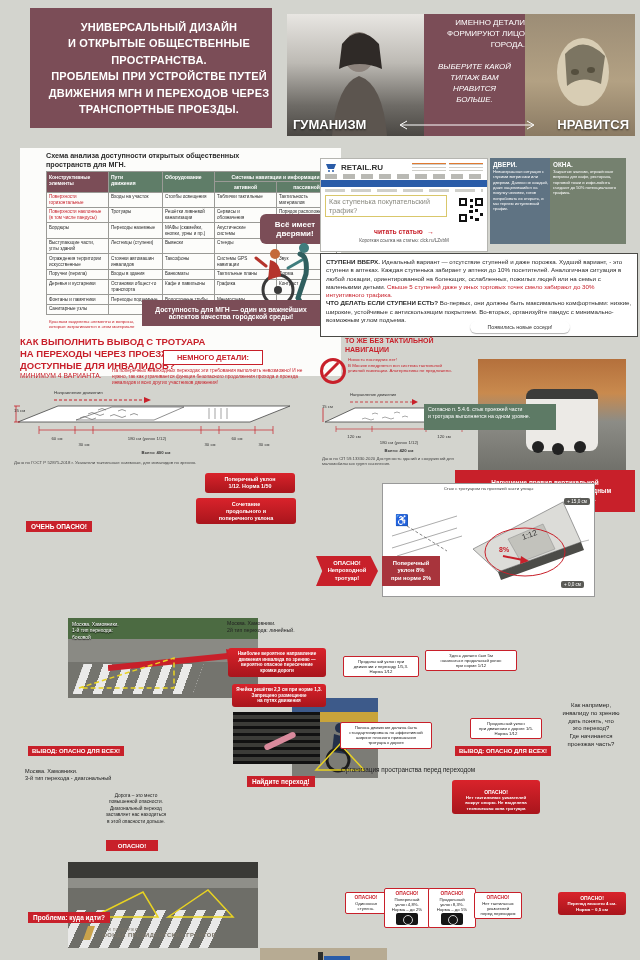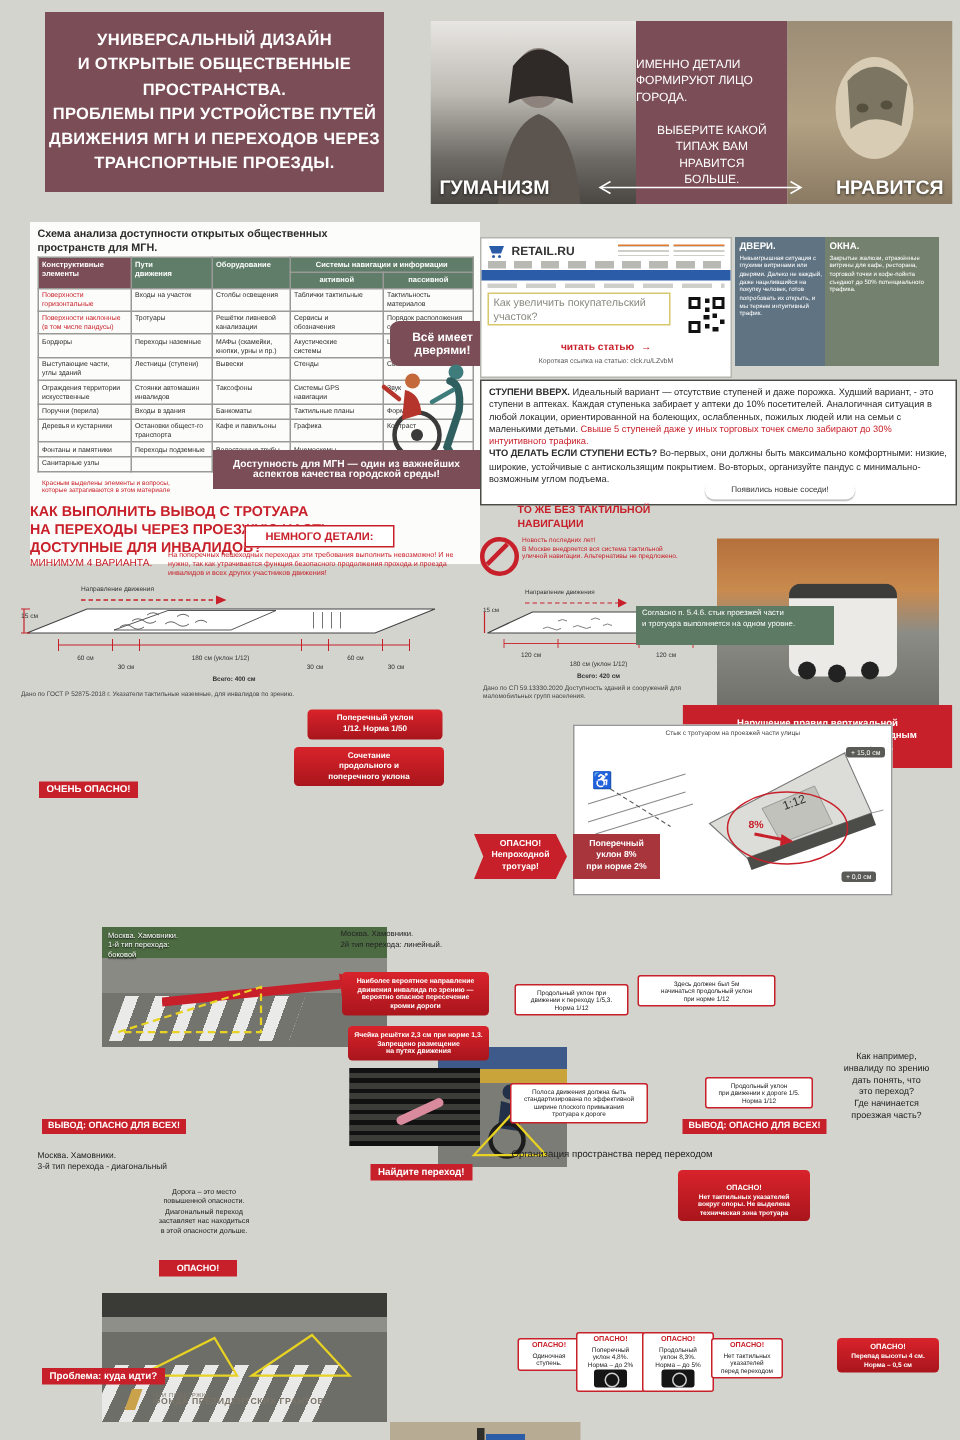--- a/index.html
+++ b/index.html
@@ -42,62 +42,62 @@
   .clockimg{width:22px;height:12px;background:#151515;border-radius:2px;margin:1px auto 0;position:relative;}
   .clockimg:after{content:"";position:absolute;left:7px;top:2px;width:8px;height:8px;border-radius:50%;border:1px solid #cfcfcf;}
   .nosign{width:20px;height:20px;border:3px solid #c8202a;border-radius:50%;position:relative;}
   .nosign:after{content:"";position:absolute;left:-1px;top:7px;width:19px;height:3px;background:#c8202a;transform:rotate(-45deg);}
 </style>
 </head>
 <body>
 
 <div class="poster">
 
-  <div class="abs maroon ctr h-title b pre" style="left:30px;top:8px;width:226px;height:120px;">УНИВЕРСАЛЬНЫЙ ДИЗАЙН
+  <div class="abs maroon ctr h-title b pre" style="left:30px;top:8px;width:226px;height:120px;padding-left:16px;">УНИВЕРСАЛЬНЫЙ ДИЗАЙН
 И ОТКРЫТЫЕ ОБЩЕСТВЕННЫЕ
 ПРОСТРАНСТВА.
 ПРОБЛЕМЫ ПРИ УСТРОЙСТВЕ ПУТЕЙ
 ДВИЖЕНИЯ МГН И ПЕРЕХОДОВ ЧЕРЕЗ
 ТРАНСПОРТНЫЕ ПРОЕЗДЫ.</div>
 
   <div class="abs collage" style="left:287px;top:14px;width:348px;height:122px;">
     <div class="photo" style="width:137px;background:linear-gradient(180deg,#e8e6e2 0%,#bdbab4 40%,#6e6b66 75%,#4a4743 100%);">
       <svg width="137" height="122">
           <ellipse cx="72" cy="38" rx="16" ry="20" fill="#8d837c"></ellipse>
           <path d="M45 122 Q50 70 72 62 Q96 70 100 122 Z" fill="#5c554f"></path>
           <path d="M55 30 Q72 8 92 30 L95 55 Q72 45 52 55 Z" fill="#2f2a27"></path>
         </svg>
       <span class="col-label" style="left:6px;">ГУМАНИЗМ</span>
     </div>
     <div class="maroon" style="width:101px;position:relative;font-size:8px;line-height:1.35;">
-      <div class="pre" style="text-align:left;margin-top:24px;">ИМЕННО ДЕТАЛИ
+      <div class="pre" style="text-align:right;margin-top:4px;">ИМЕННО ДЕТАЛИ
 ФОРМИРУЮТ ЛИЦО
 ГОРОДА.</div>
-      <div class="pre" style="text-align:center;margin-top:12px;">ВЫБЕРИТЕ КАКОЙ
+      <div class="pre" style="text-align:center;margin-top:12px;font-style:italic;">ВЫБЕРИТЕ КАКОЙ
 ТИПАЖ  ВАМ
 НРАВИТСЯ
 БОЛЬШЕ.</div>
     </div>
     <div class="photo" style="flex:1;background:linear-gradient(180deg,#9c8d76 0%,#b3a183 55%,#8a7a63 100%);">
       <svg width="110" height="122">
           <ellipse cx="58" cy="58" rx="26" ry="34" fill="#d8cdb4"></ellipse>
           <path d="M40 40 Q58 20 80 42 L76 70 Q56 60 42 72 Z" fill="#55503f" opacity=".7"></path>
           <ellipse cx="50" cy="58" rx="4" ry="3" fill="#3c3626" opacity=".6"></ellipse>
           <ellipse cx="66" cy="56" rx="4" ry="3" fill="#3c3626" opacity=".6"></ellipse>
         </svg>
       <span class="col-label" style="right:6px;">НРАВИТСЯ</span>
     </div>
     <svg class="abs" style="left:110px;bottom:6px;" width="140" height="10">
         <line x1="4" y1="5" x2="136" y2="5" stroke="#fff" stroke-width="1"></line>
         <path d="M10 1 L3 5 L10 9" fill="none" stroke="#fff"></path>
         <path d="M130 1 L137 5 L130 9" fill="none" stroke="#fff"></path>
       </svg>
   </div>
 
-  <div class="abs panel" style="left:20px;top:148px;width:300px;height:228px;">
+  <div class="abs panel" style="left:20px;top:148px;width:300px;height:228px;padding-left:21px;">
     <div class="b pre" style="font-size:7.2px;padding:3px 5px 2px;">Схема анализа доступности открытых общественных
 пространств для МГН.</div>
     <table class="an" style="margin-left:5px;">
       <colgroup>
           <col style="width:62px">
           <col style="width:54px">
           <col style="width:52px">
           <col style="width:62px">
           <col style="width:60px">
         </colgroup>
@@ -218,21 +218,21 @@
           <circle cx="8" cy="9" r="1" fill="#2a5ca8"></circle>
         </svg>
       <span class="b" style="font-size:8px;color:#333;margin-left:2px;">RETAIL.RU</span>
       <span style="flex:1"></span>
       <span style="width:34px;height:8px;border-top:1px solid #e07a30;background:repeating-linear-gradient(180deg,#cfcfca 0 1px,#fff 1px 3px);margin-right:3px;"></span>
       <span style="width:34px;height:8px;border-top:1px solid #e07a30;background:repeating-linear-gradient(180deg,#cfcfca 0 1px,#fff 1px 3px);"></span>
     </div>
     <div style="height:5px;margin:1px 4px;background:repeating-linear-gradient(90deg,#b9b9b4 0 12px,#fff 12px 18px);"></div>
     <div class="navblue" style="height:7px;margin:0;"></div>
     <div style="height:3px;margin:2px 4px;background:repeating-linear-gradient(90deg,#cfcfca 0 20px,#fff 20px 26px);"></div>
-    <div class="hl" style="margin:3px 40px 0 4px;">Как увеличить покупательский участок?</div>
+    <div class="hl" style="margin:3px 40px 0 4px;">Как ступенька покупательский трафик?</div>
     <div style="position:absolute;right:3px;top:38px;">
       <svg width="26" height="26">
           <rect width="26" height="26" fill="#fff"></rect>
           <rect x="1" y="1" width="8" height="8" fill="#111"></rect>
           <rect x="3" y="3" width="4" height="4" fill="#fff"></rect>
           <rect x="17" y="1" width="8" height="8" fill="#111"></rect>
           <rect x="19" y="3" width="4" height="4" fill="#fff"></rect>
           <rect x="1" y="17" width="8" height="8" fill="#111"></rect>
           <rect x="3" y="19" width="4" height="4" fill="#fff"></rect>
           <rect x="12" y="2" width="3" height="3" fill="#111"></rect>

